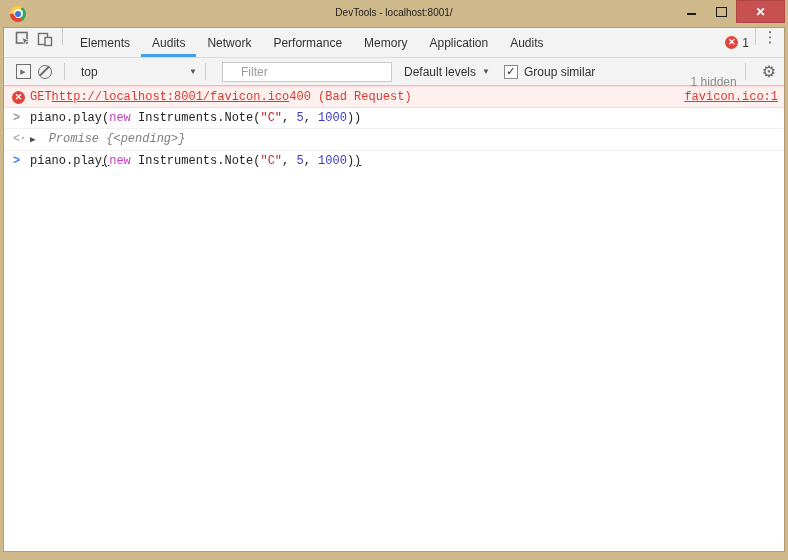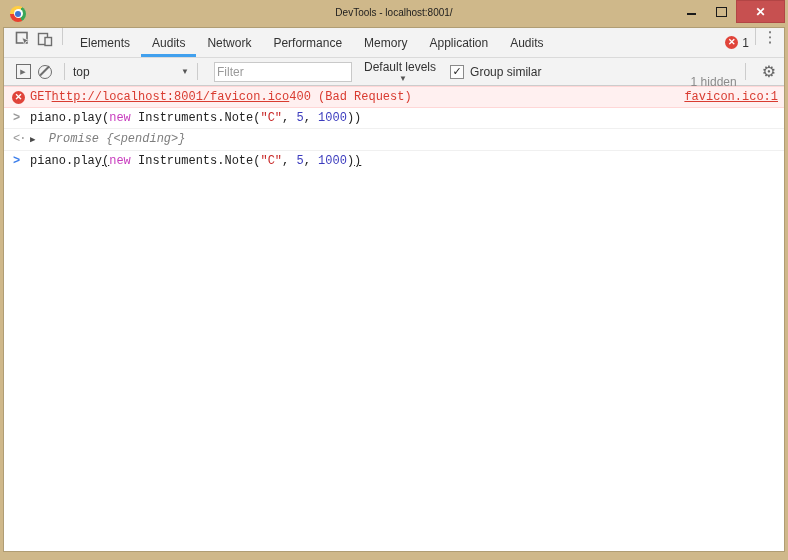--- a/index.html
+++ b/index.html
@@ -59,28 +59,28 @@
   
   .toolbar{
     height:27px;flex:0 0 27px;background:#f3f3f3;border-bottom:1px solid #ccc;
     display:flex;align-items:center;font-size:12px;color:#333;
   }
   .toolbar .tbtn:first-child{margin-left:8px;}
   .icon-sidebar{width:13px;height:13px;border:1px solid #6e6e6e;display:flex;align-items:center;justify-content:center;font-size:7px;color:#6e6e6e;}
   .icon-clear{width:12px;height:12px;border:1.5px solid #6e6e6e;border-radius:50%;position:relative;}
   .icon-clear::after{content:"";position:absolute;left:-1px;top:4.6px;width:13px;height:1.5px;background:#6e6e6e;transform:rotate(-45deg);}
   .dropdown{display:flex;align-items:center;cursor:pointer;color:#333;}
-  .dd-context{width:116px;justify-content:space-between;}
+  .dd-context{width:116px;justify-content:space-between;margin-left:8px;}
   .caret{font-size:8px;color:#555;margin-left:6px;}
   .filter-input{
     width:132px;height:18px;border:1px solid #c9c9c9;background:#fff;margin-left:8px;
-    font-family:"Liberation Sans",sans-serif;font-size:12px;color:#333;padding:0 2px;outline:none;
+    font-family:"Liberation Sans",sans-serif;font-size:12px;color:#333;padding:0 18px;outline:none;
   }
   .filter-input::placeholder{color:#9a9a9a;}
-  .dd-levels{margin-left:12px;flex-direction:column;}
+  .dd-levels{margin-left:12px;}
   .checkbox{
     width:12px;height:12px;border:1px solid #8a8a8a;background:#fcfcfc;margin-left:14px;
     display:flex;align-items:center;justify-content:center;font-size:11px;color:#222;cursor:pointer;line-height:1;
   }
   .chk-label{margin-left:6px;}
   .hidden-count{margin-left:auto;color:#8b8b8b;margin-top:20px;}
   .gear{font-size:16px;color:#666;margin:0 8px;cursor:pointer;line-height:1;}
   .toolbar .vsep{margin:0 8px;}
   
   .console-area{flex:1;background:#fff;font-family:"Liberation Mono",monospace;font-size:12px;display:flex;flex-direction:column;overflow:hidden;}

